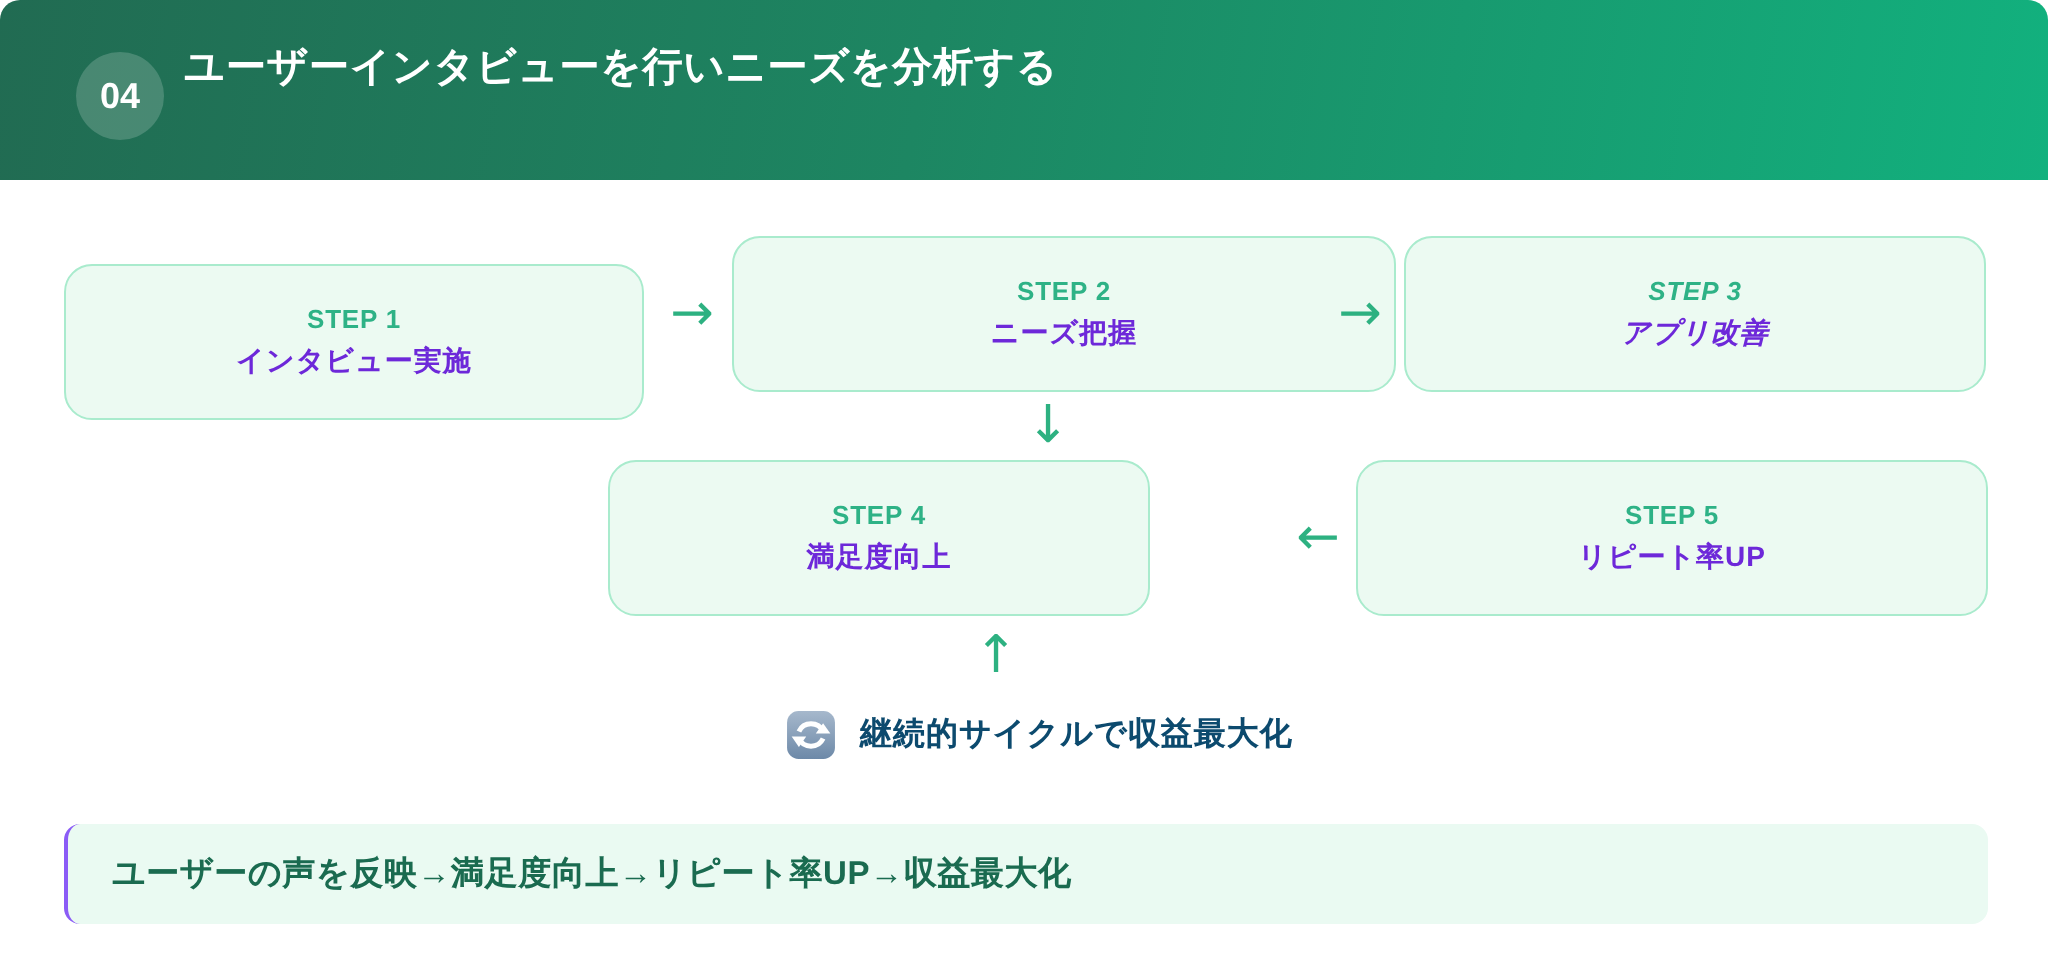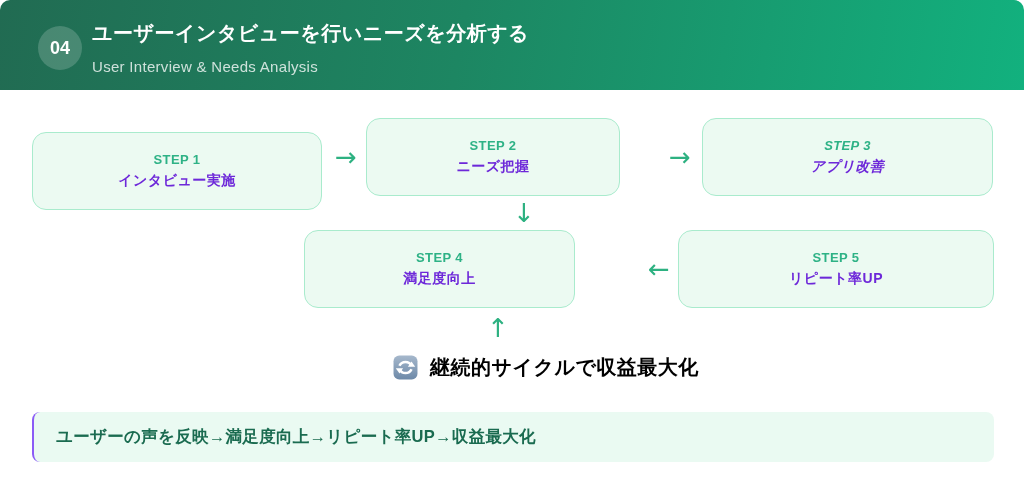--- a/index.html
+++ b/index.html
@@ -35,21 +35,21 @@
   .step-box {
     position: absolute; height: 78px;
     background: #ecfaf2; border: 1.5px solid #a9ebcd; border-radius: 14px;
     display: flex; flex-direction: column; align-items: center; justify-content: center;
     gap: 5px;
   }
   .step-label { color: #2eb286; font-weight: bold; font-size: 13px; letter-spacing: 0.4px; }
   .step-title { color: #6d28d9; font-weight: bold; font-size: 14px; letter-spacing: 0.5px; }
 
   #step1 { left: 32px;  top: 132px; width: 290px; }
-  #step2 { left: 366px; top: 118px; width: 254px; }
+  #step2 { left: 366px; top: 118px; width: 332px; }
   #step3 { left: 702px; top: 118px; width: 291px; font-style: italic; }
   #step4 { left: 304px; top: 230px; width: 271px; }
   #step5 { left: 678px; top: 230px; width: 316px; }
 
   
   .arrow {
     position: absolute; color: #2db181; font-size: 26px; line-height: 1;
     font-family: "DejaVu Sans", sans-serif; font-weight: 400;
     display: flex; align-items: center; justify-content: center;
   }
@@ -58,42 +58,41 @@
   #arrow-2-4 { left: 508px; top: 196px; width: 32px; height: 34px; }
   #arrow-5-4 { left: 641px; top: 256px; width: 36px; height: 26px; }
   #arrow-up  { left: 482px; top: 308px; width: 32px; height: 40px; }
 
   
   .cycle {
     position: absolute; left: 393px; top: 352px; height: 30px;
     display: flex; align-items: center; gap: 12px;
   }
   .cycle-icon { width: 25px; height: 25px; display: block; }
-  .cycle-text { color: #000000; font-weight: bold; font-size: 20px; letter-spacing: 0.5px; }
+  .cycle-text { color: #0c4a6e; font-weight: bold; font-size: 16px; letter-spacing: 0.5px; }
 
   
   .note {
     position: absolute; left: 32px; top: 412px; width: 962px; height: 50px;
     background: #eafaf2; border-radius: 8px;
     border-left: 2px solid #8b5cf6;
     display: flex; align-items: center; padding-left: 22px;
   }
   .note-text { color: #1a6b50; font-weight: bold; font-size: 16.5px; letter-spacing: 0.3px; }
 </style>
 </head>
 <body>
 
 <div class="stage">
 
   <div class="header">
     <div class="badge">
       <span>04</span>
     </div>
     <div class="header-title">ユーザーインタビューを行いニーズを分析する</div>
-    <div class="header-subtitle">User Interview &amp; Needs Analysis</div>
   </div>
 
   <div class="step-box" id="step1">
     <span class="step-label">STEP 1</span>
     <span class="step-title">インタビュー実施</span>
   </div>
   <div class="arrow" id="arrow-1-2">→</div>
 
   <div class="step-box" id="step2">
     <span class="step-label">STEP 2</span>

